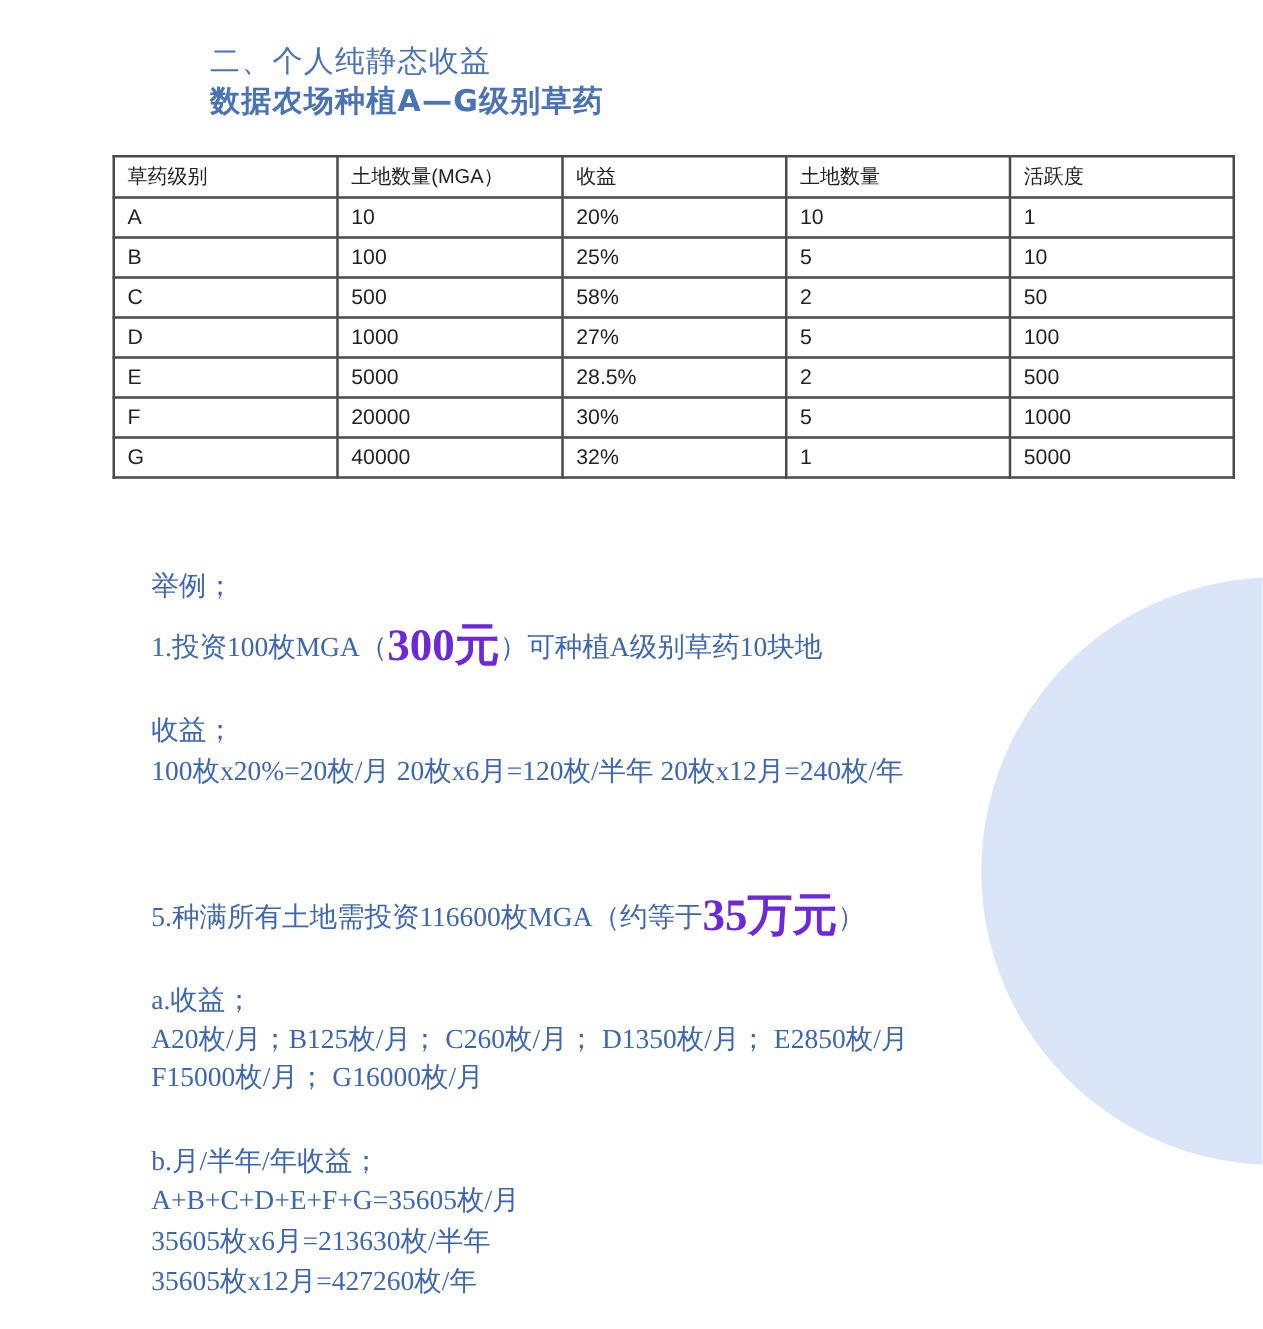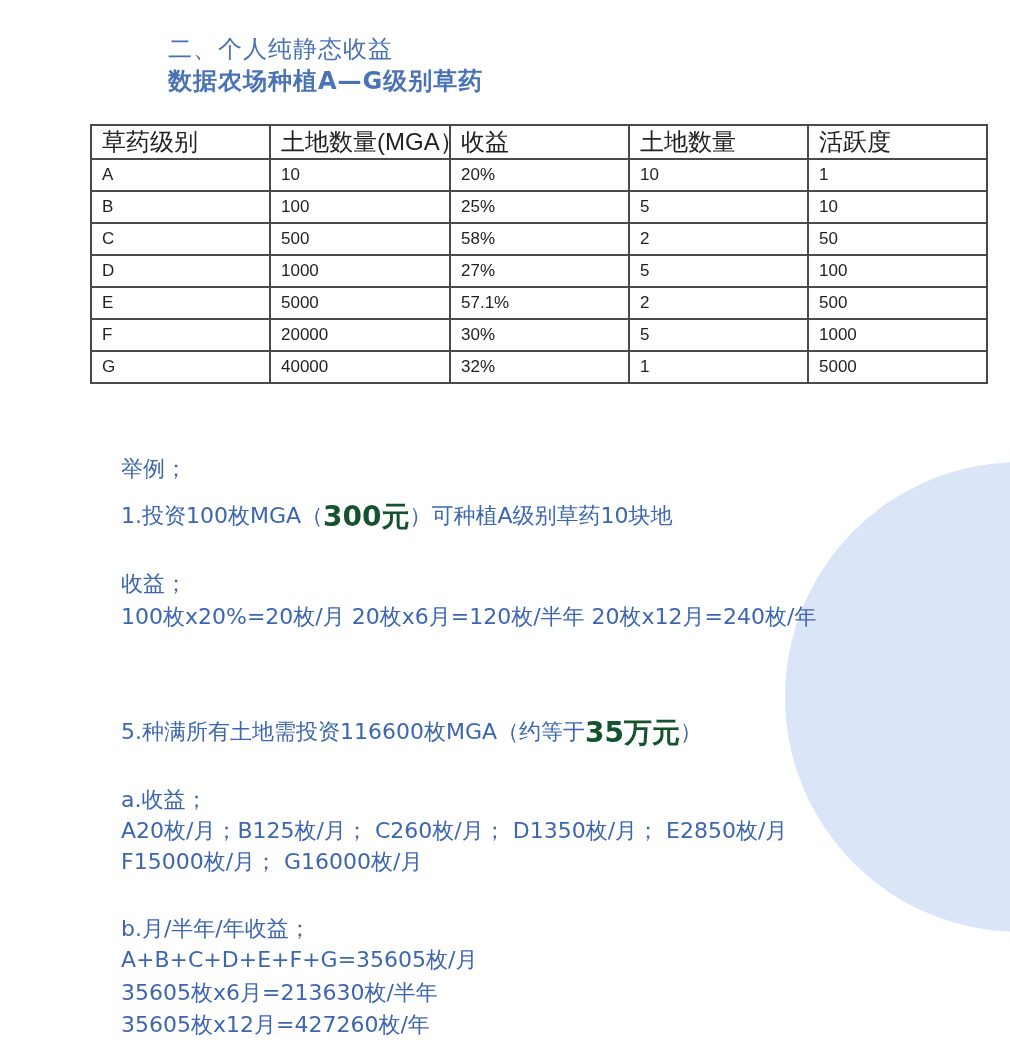--- a/index.html
+++ b/index.html
@@ -51,35 +51,36 @@
       table-layout: fixed;
     }
     table.levels th, table.levels td {
       border: 2px solid #4a4a4a;
       height: 30px;
       padding: 0 0 0 10px;
       text-align: left;
       font-weight: normal;
       white-space: nowrap;
     }
-    table.levels th { font-size: 24px; height: 31px; }
+    table.levels th { font-size: 16px; height: 31px; }
 
     .text {
       position: absolute;
       left: 121px;
       color: #3c67b0;
       font-size: 22px;
       line-height: 32px;
       z-index: 1;
       white-space: nowrap;
+      font-family: Liberation Serif, serif;
     }
     .big {
-      font-size: 28px;
+      font-size: 36px;
       font-weight: bold;
-      color: #14532d;
+      color: #6d28d9;
       vertical-align: -3px;
     }
   </style>
 </head>
 <body>
 
 <div class="bg-circle"></div>
 
 <div class="heading h1">二、个人纯静态收益</div>
 <div class="heading h2">数据农场种植A—G级别草药</div>
@@ -126,21 +127,21 @@
     <tr>
       <td>D</td>
       <td>1000</td>
       <td>27%</td>
       <td>5</td>
       <td>100</td>
     </tr>
     <tr>
       <td>E</td>
       <td>5000</td>
-      <td>57.1%</td>
+      <td>28.5%</td>
       <td>2</td>
       <td>500</td>
     </tr>
     <tr>
       <td>F</td>
       <td>20000</td>
       <td>30%</td>
       <td>5</td>
       <td>1000</td>
     </tr>

